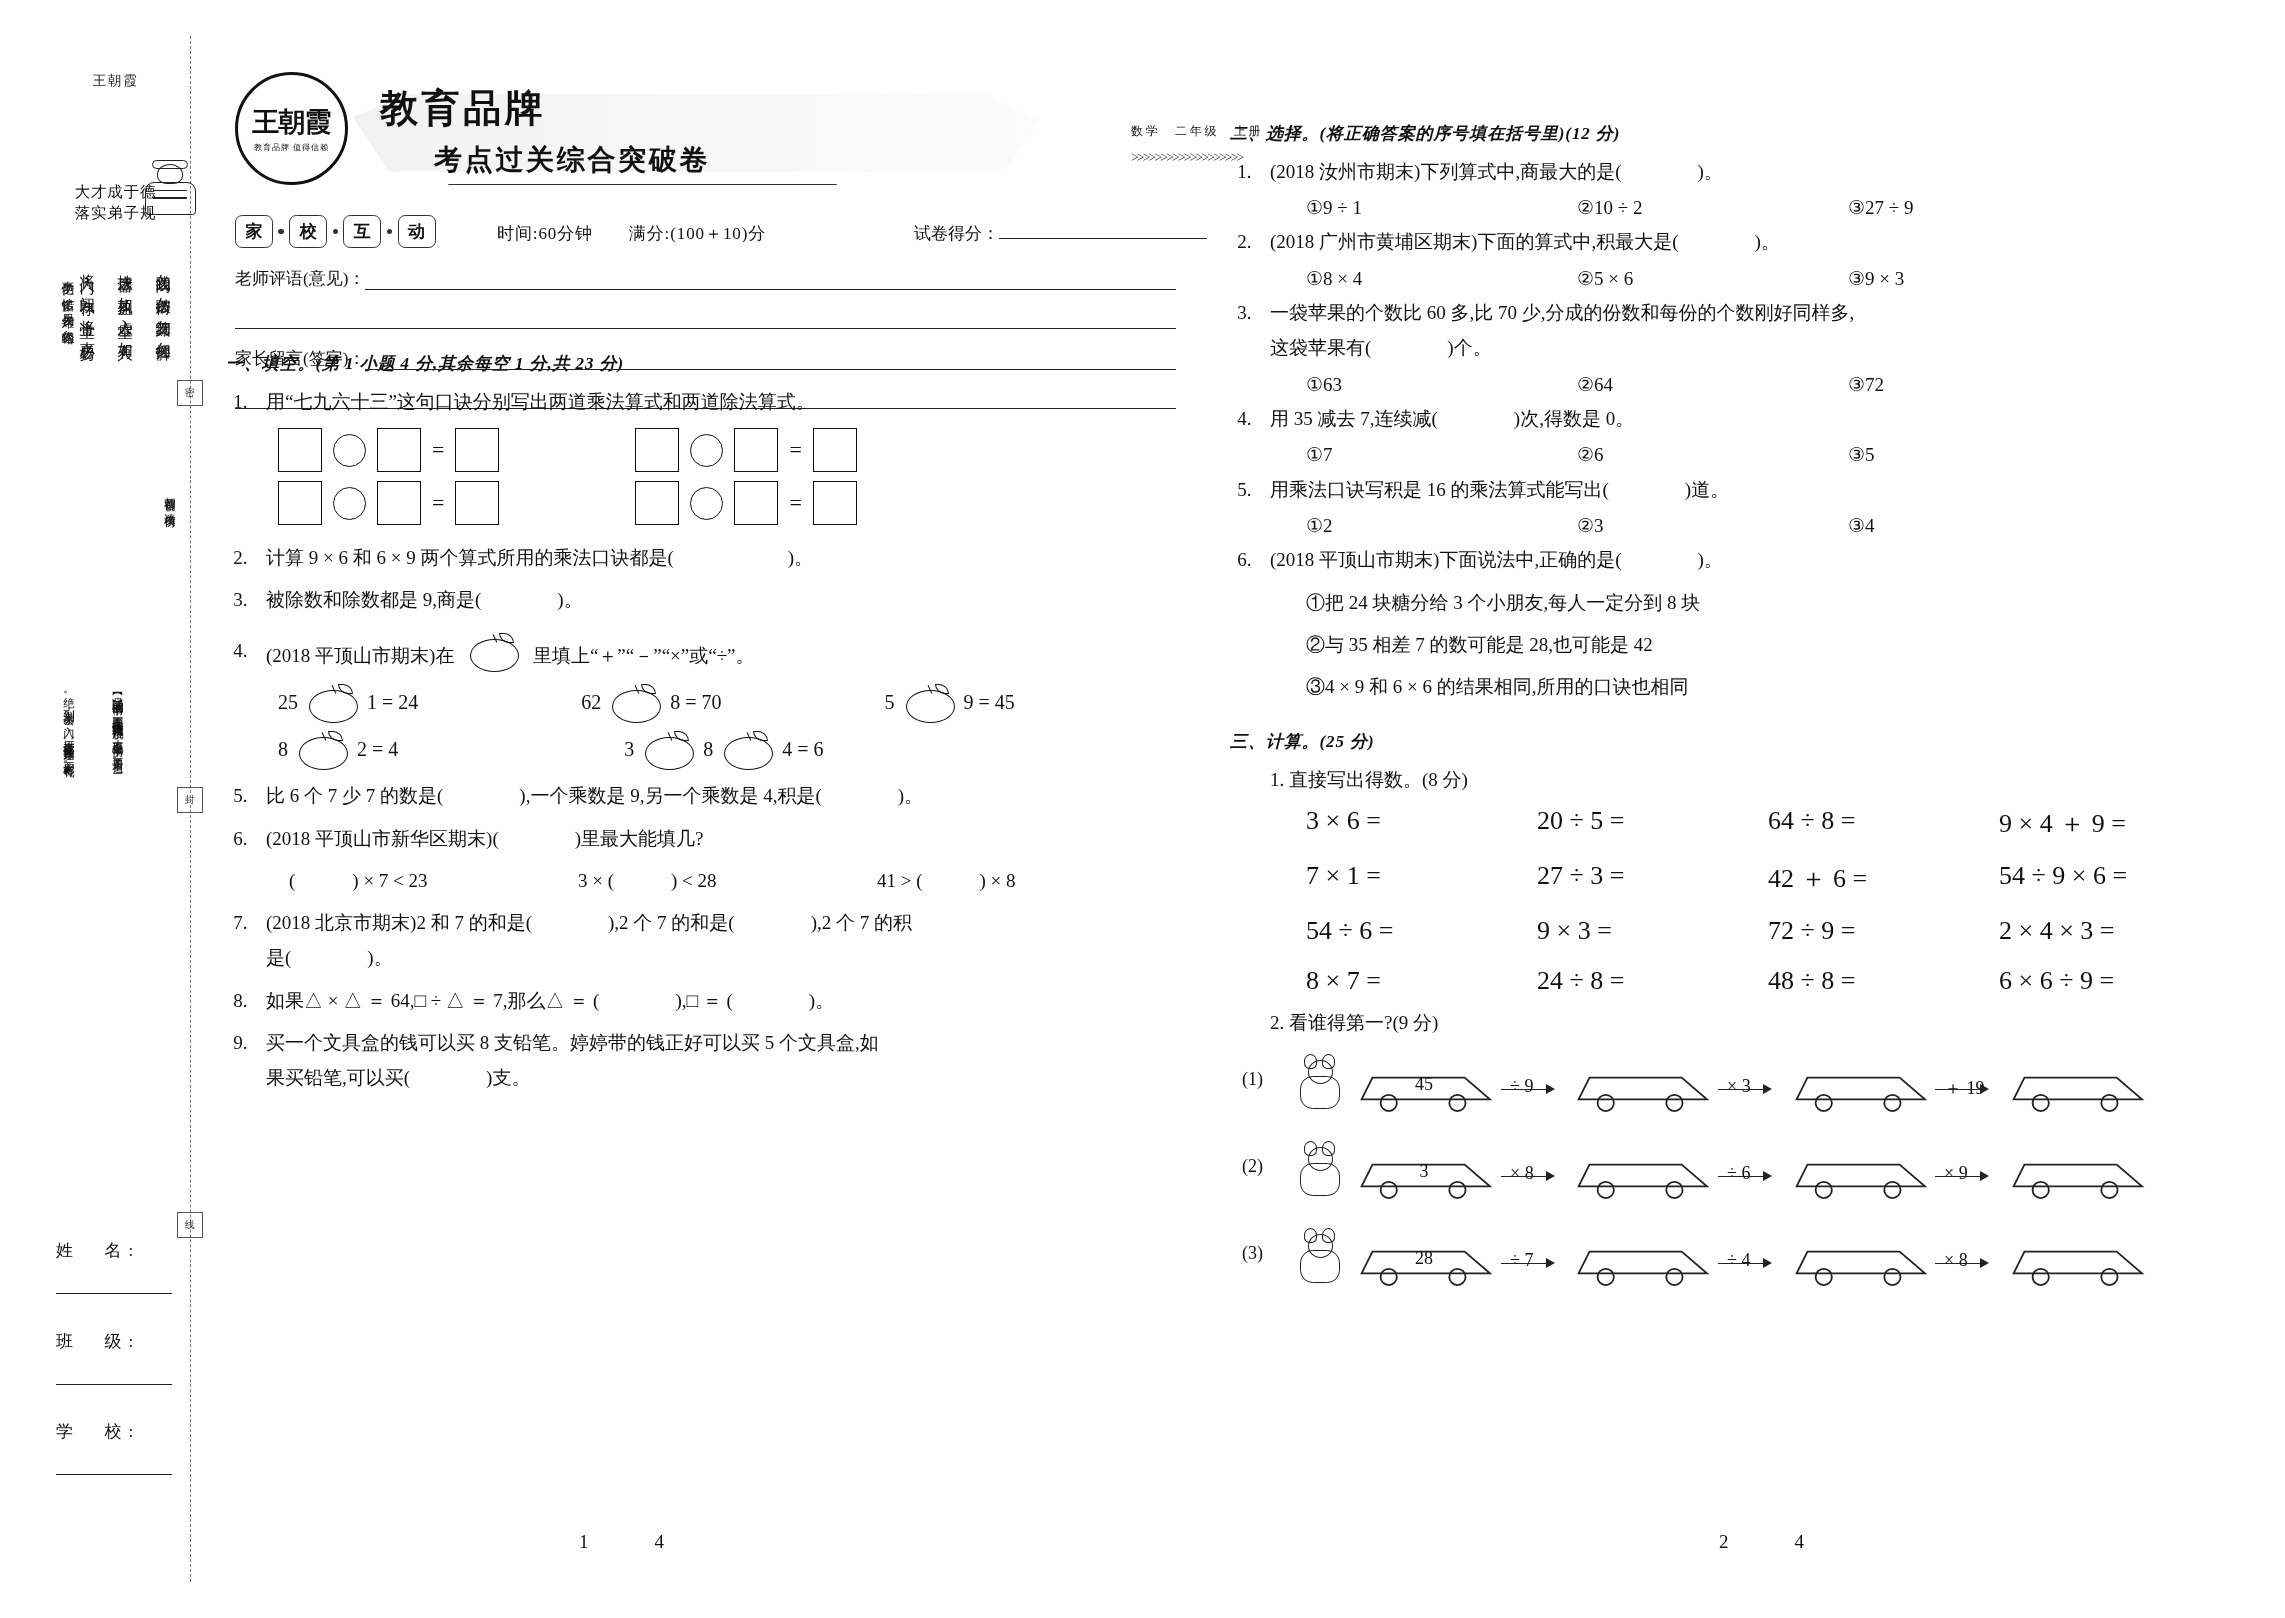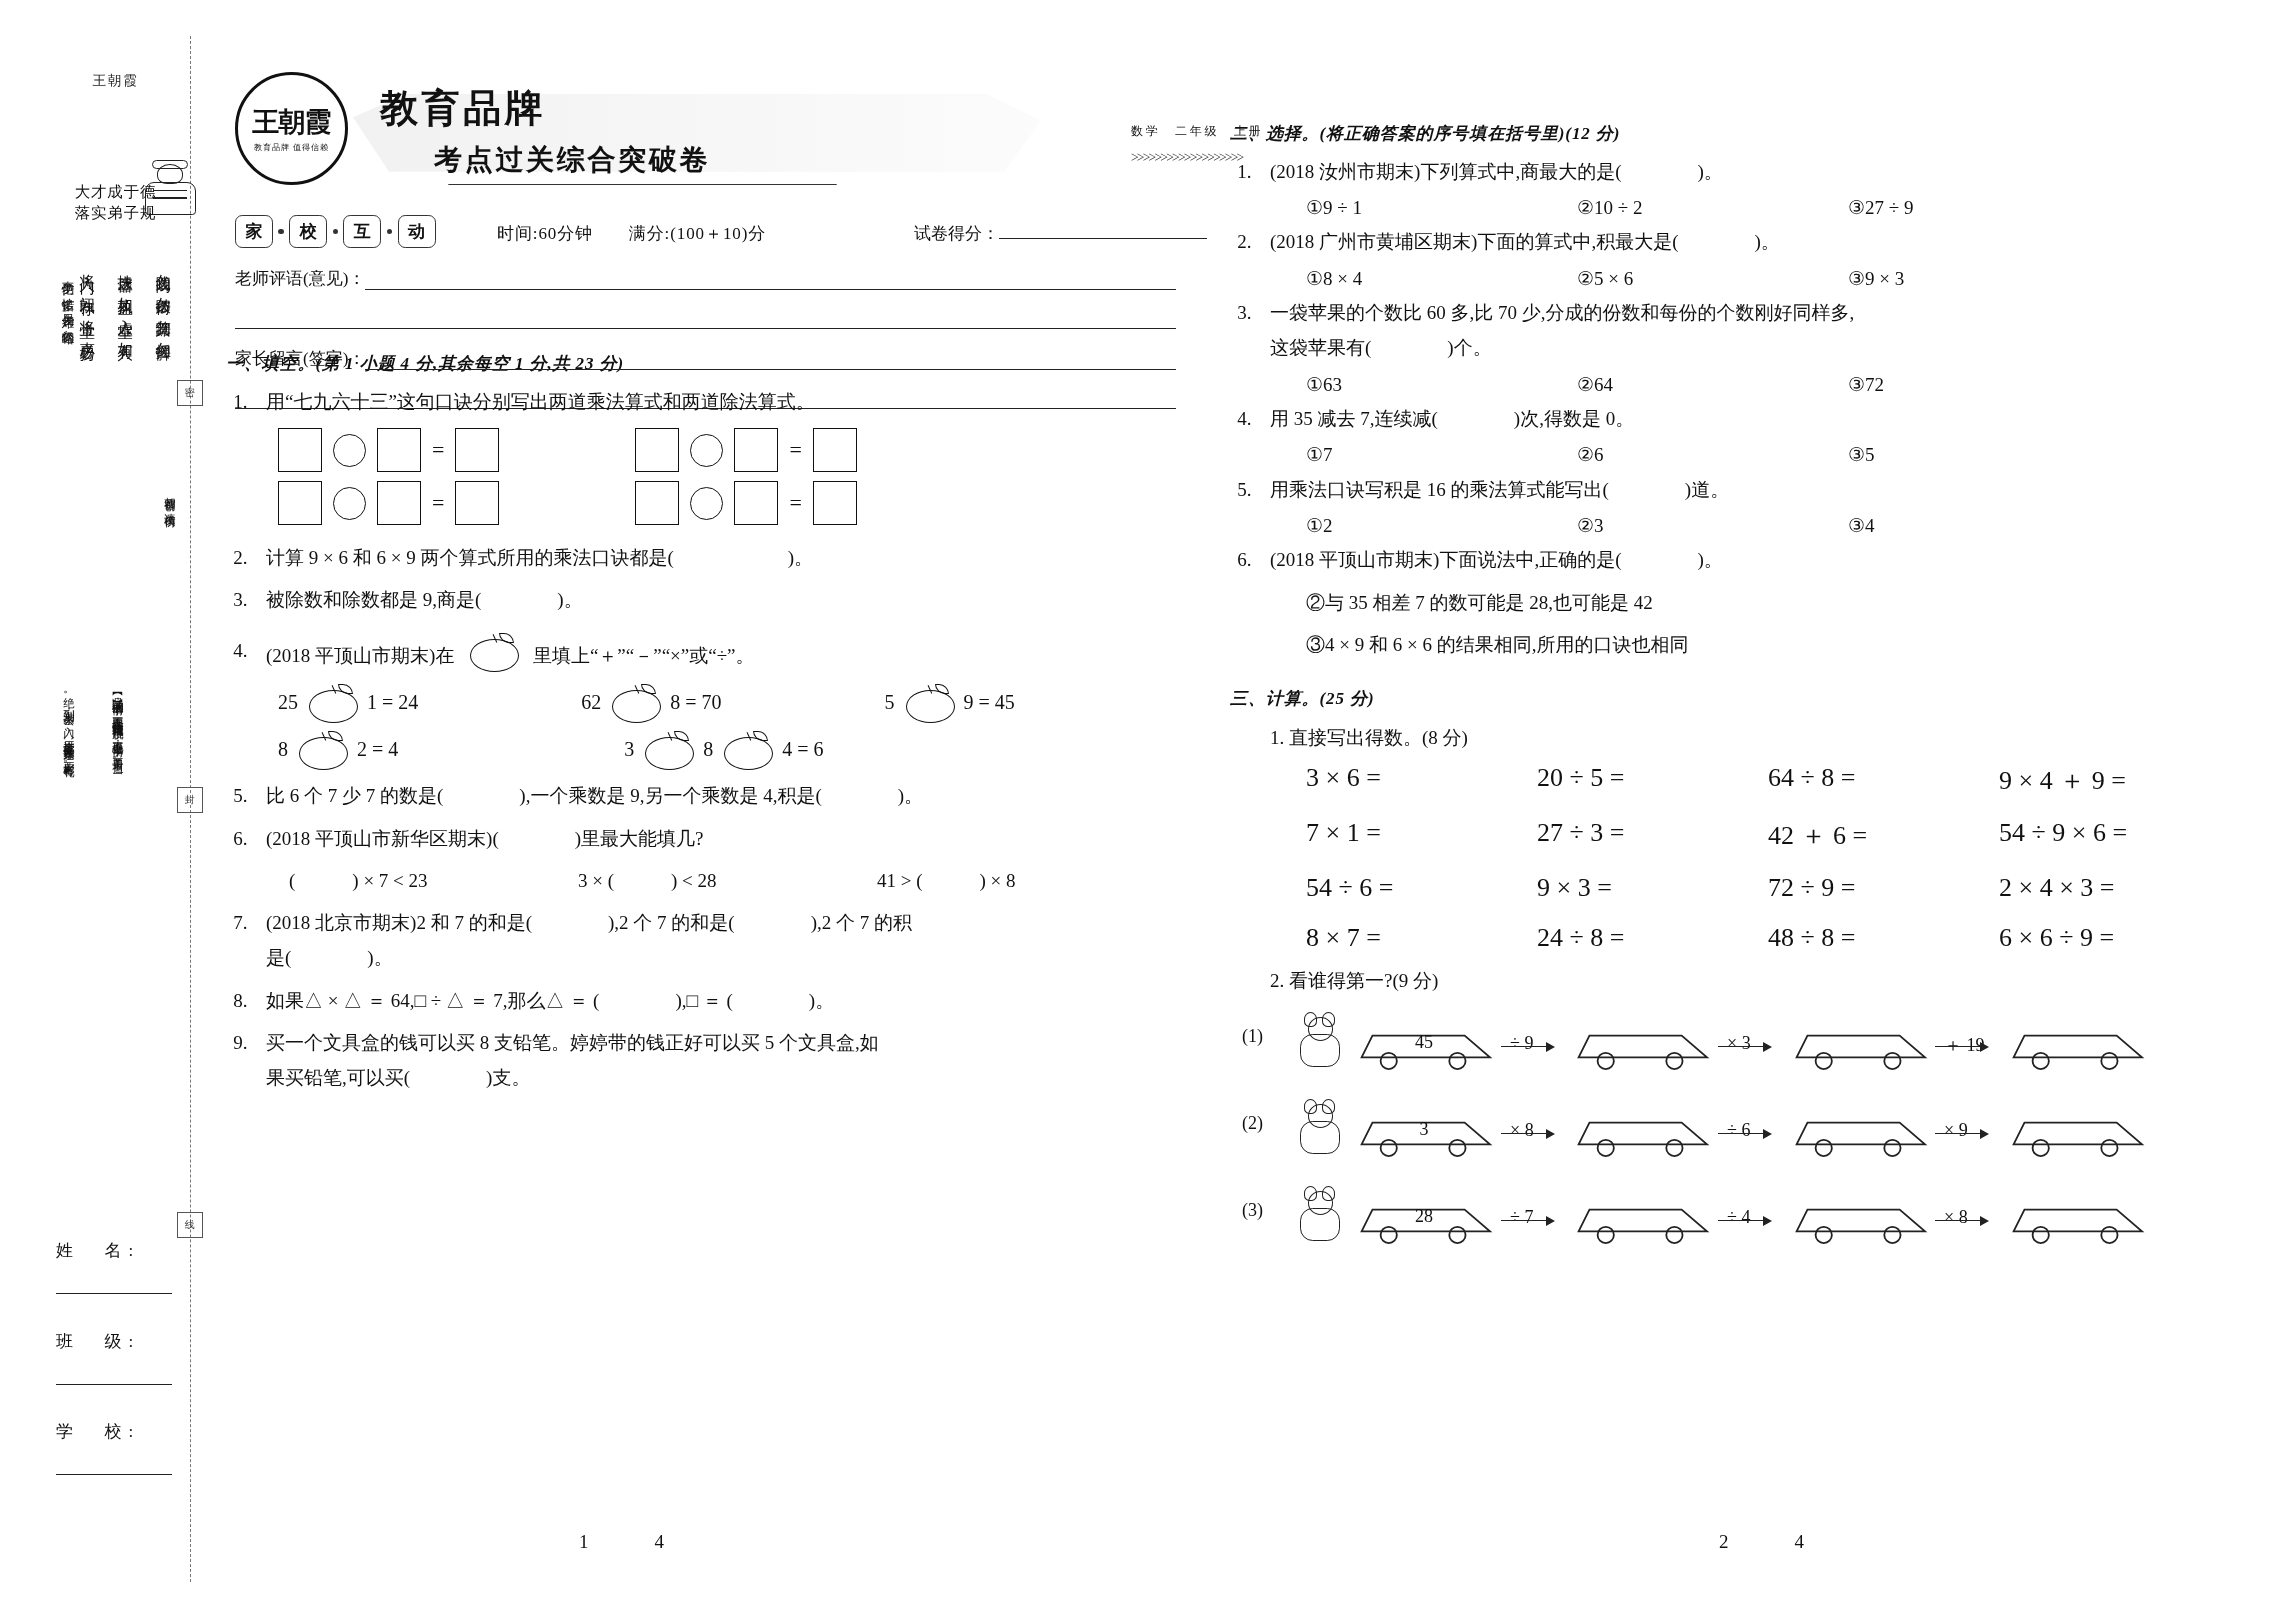--- a/index.html
+++ b/index.html
@@ -483,20 +483,21 @@
     <div class="opt-row">
       <span>①2</span>
       <span>②3</span>
       <span>③4</span>
     </div>
 
     <div class="q">
       <span class="num">6.</span>
       <span>(2018 平顶山市期末)下面说法中,正确的是(　　　　)。</span>
     </div>
+    <div class="q" style="padding-left:76px;">①把 24 块糖分给 3 个小朋友,每人一定分到 8 块</div>
     <div class="q" style="padding-left:76px;">②与 35 相差 7 的数可能是 28,也可能是 42</div>
     <div class="q" style="padding-left:76px;">③4 × 9 和 6 × 6 的结果相同,所用的口诀也相同</div>
 
     <div class="sec-title" style="margin-top:25px;">三、计算。(25 分)</div>
 
     <div class="sub-q">1. 直接写出得数。(8 分)</div>
 
     <div class="calc-grid">
       <span>3 × 6 =</span>
       <span>20 ÷ 5 =</span>

